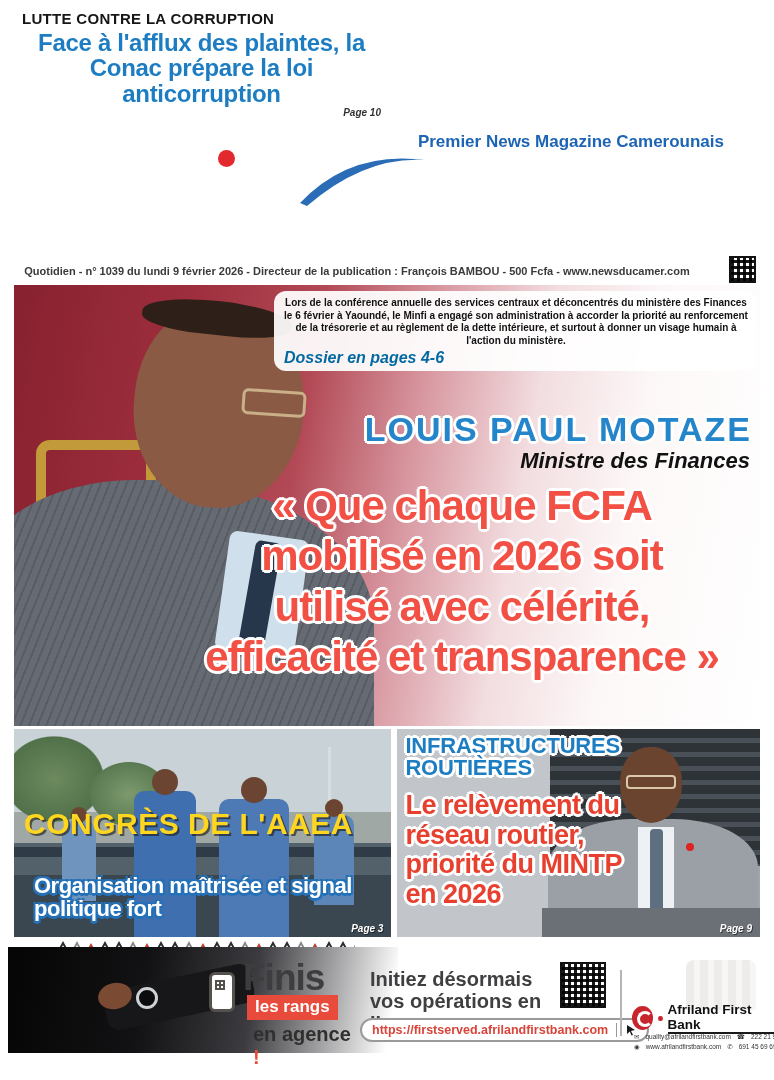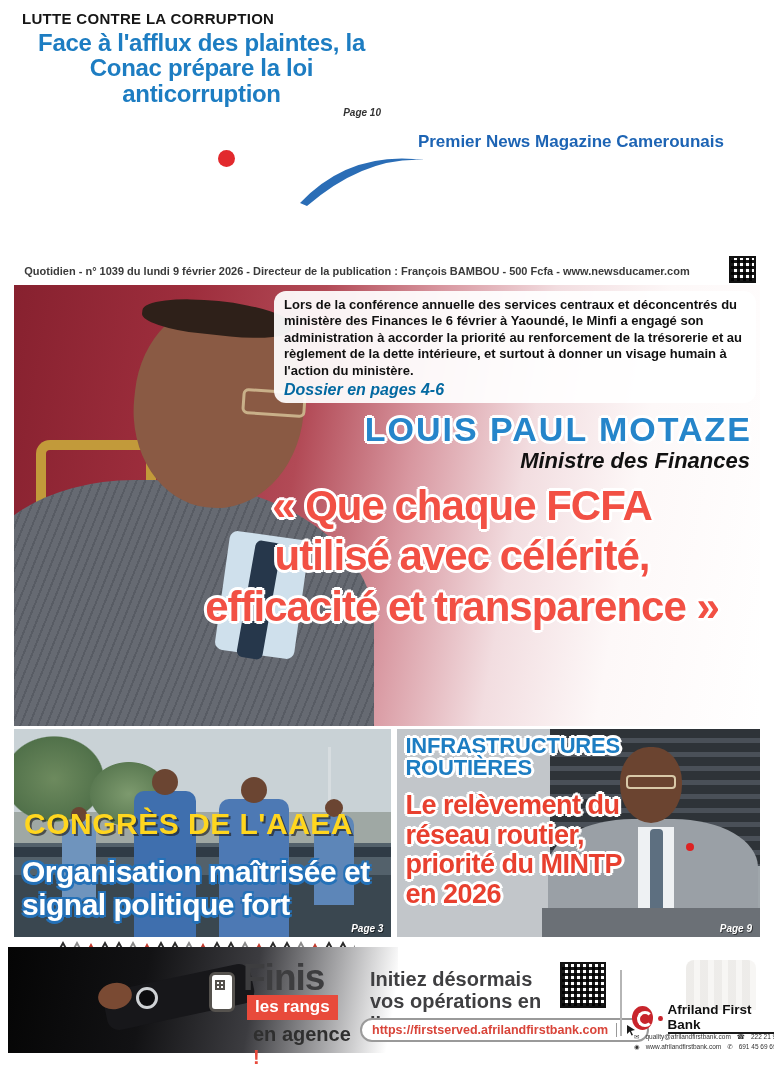--- a/index.html
+++ b/index.html
@@ -39,21 +39,21 @@
   .chair:after { content:""; position:absolute; left:-6px; right:-6px; bottom:-8px; height:34px; background:#9c2a36; }
   .man1 { position:absolute; left:0; top:0; width:370px; height:100%; }
   .man1 .head { position:absolute; left:120px; top:18px; width:170px; height:205px; background:#8a5a44; border-radius:48% 52% 50% 50%; transform:rotate(6deg); }
   .man1 .hair { position:absolute; left:128px; top:16px; width:150px; height:34px; background:#2e2019; border-radius:50% 50% 40% 40%; transform:rotate(6deg); }
   .man1 .glasses { position:absolute; left:228px; top:105px; width:64px; height:26px; border:3px solid #c9b089; border-radius:6px; transform:rotate(4deg); }
   .man1 .body { position:absolute; left:-40px; top:195px; width:400px; height:260px; border-radius:40% 55% 0 0;
       background:repeating-linear-gradient(112deg,#666a72 0 6px,#585c64 6px 8px); }
   .man1 .shirt { position:absolute; left:208px; top:250px; width:80px; height:120px; background:#cfe0ec; transform:rotate(8deg); border-radius:8px; }
   .man1 .tie { position:absolute; left:232px; top:256px; width:26px; height:118px; background:#26374b; transform:rotate(10deg); border-radius:6px; }
   .intro-box { position:absolute; top:6px; right:4px; width:482px; background:rgba(255,255,255,.93); border-radius:12px; padding:6px 8px 4px 10px; }
-  .intro { font-size:13px; font-weight:700; color:#111; line-height:1.26; text-align:left; }
+  .intro { font-size:10px; font-weight:700; color:#111; line-height:1.26; text-align:center; }
   .dossier { font-size:16px; font-weight:800; font-style:italic; color:#0369a1; margin-top:2px; }
   .person-name { position:absolute; top:125px; right:8px; font-size:34px; font-weight:800; color:#2585ca; letter-spacing:2px; white-space:nowrap; }
   .person-title { position:absolute; top:163px; right:10px; font-size:22px; font-weight:800; font-style:italic; color:#111; }
   .quote { position:absolute; top:196px; left:150px; right:0; text-align:center; }
   .quote div { font-size:42px; font-weight:800; color:#f25044; line-height:1.2; white-space:nowrap; letter-spacing:-1px; }
   .owhite { text-shadow:-2px -2px 0 #fff,2px -2px 0 #fff,-2px 2px 0 #fff,2px 2px 0 #fff,0 -3px 0 #fff,0 3px 0 #fff,-3px 0 0 #fff,3px 0 0 #fff; }
 
   
   .secondary { position:absolute; top:729px; left:14px; right:14px; height:208px; display:flex; gap:6px; }
   .panel { position:relative; overflow:hidden; }
@@ -64,21 +64,21 @@
   .pa-rail { position:absolute; left:0; right:0; top:118px; height:10px; background:#2f3b46; }
   .fig { position:absolute; border-radius:10px 10px 0 0; }
   .fig .h { position:absolute; top:-22px; left:50%; transform:translateX(-50%); width:26px; height:26px; border-radius:50%; background:#6b4532; }
   .f1 { left:120px; top:62px; width:62px; height:146px; background:#3f6fae; }
   .f2 { left:205px; top:70px; width:70px; height:138px; background:#4d79b4; }
   .f3 { left:300px; top:86px; width:40px; height:90px; background:#5d86b8; }
   .f3 .h { width:18px; height:18px; top:-16px; }
   .f4 { left:48px; top:92px; width:34px; height:80px; background:#6f94bd; }
   .f4 .h { width:16px; height:16px; top:-14px; }
   .pa-kicker { position:absolute; left:10px; top:78px; font-size:30px; font-weight:800; color:#ffd61f; letter-spacing:.5px; text-shadow:2px 2px 0 rgba(30,30,30,.65); }
-  .pa-headline { position:absolute; left:8px; bottom:16px; font-size:30px; font-weight:800; color:#fff; line-height:1.08; letter-spacing:-.5px;
+  .pa-headline { position:absolute; left:20px; bottom:16px; font-size:22px; font-weight:800; color:#fff; line-height:1.08; letter-spacing:-.5px;
       text-shadow:-2px -2px 0 #2471b8,2px -2px 0 #2471b8,-2px 2px 0 #2471b8,2px 2px 0 #2471b8,0 3px 0 #2471b8; }
   .pa-page, .pb-page { position:absolute; right:8px; bottom:3px; font-size:10px; font-style:italic; font-weight:700; color:#fff; text-shadow:1px 1px 0 rgba(0,0,0,.5); }
   .panel-b { width:49%; background:linear-gradient(90deg,#c2c6ca 0 46%,#9fa6ab 46% 100%); }
   .pb-blinds { position:absolute; right:0; top:0; width:58%; height:66%; background:repeating-linear-gradient(180deg,#2e3338 0 9px,#4a5058 9px 14px); }
   .man2 { position:absolute; right:12px; top:18px; width:190px; height:190px; }
   .man2 .head { position:absolute; left:62px; top:0; width:62px; height:76px; background:#6b4430; border-radius:46% 46% 50% 50%; }
   .man2 .glasses { position:absolute; left:68px; top:28px; width:50px; height:14px; border:2px solid #d9c9a8; border-radius:4px; }
   .man2 .body { position:absolute; left:-10px; top:72px; width:210px; height:120px; background:#9aa0a6; border-radius:40% 40% 0 0; }
   .man2 .shirt { position:absolute; left:80px; top:80px; width:36px; height:86px; background:#eef1f3; }
   .man2 .tie { position:absolute; left:92px; top:82px; width:13px; height:86px; background:#5d6f80; border-radius:4px; }
@@ -157,20 +157,21 @@
       <div class="glasses"></div>
     </div>
     <div class="intro-box">
       <div class="intro">Lors de la conférence annuelle des services centraux et déconcentrés du ministère des Finances le 6 février à Yaoundé, le Minfi a engagé son administration à accorder la priorité au renforcement de la trésorerie et au règlement de la dette intérieure, et surtout à donner un visage humain à l'action du ministère.</div>
       <div class="dossier">Dossier en pages 4-6</div>
     </div>
     <div class="person-name owhite">LOUIS PAUL MOTAZE</div>
     <div class="person-title">Ministre des Finances</div>
     <div class="quote">
       <div class="owhite">« Que chaque FCFA</div>
+      <div class="owhite">mobilisé en 2026 soit</div>
       <div class="owhite">utilisé avec célérité,</div>
       <div class="owhite">efficacité et transparence »</div>
     </div>
   </div>
 
   <div class="secondary">
     <div class="panel panel-a">
       <div class="pa-tree1"></div>
       <div class="pa-tree2"></div>
       <div class="pa-lamp"></div>

